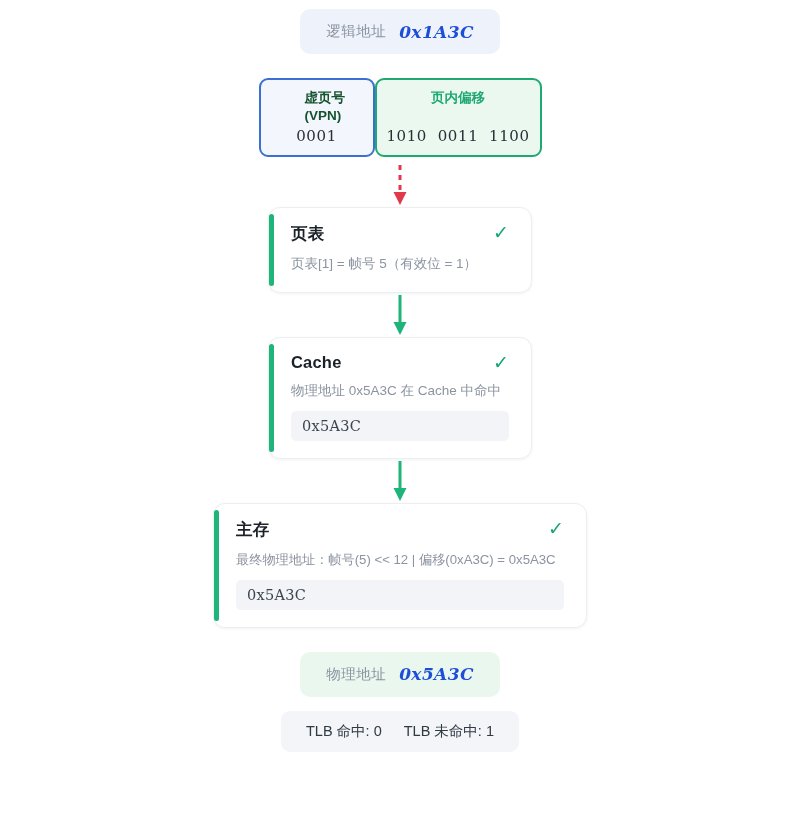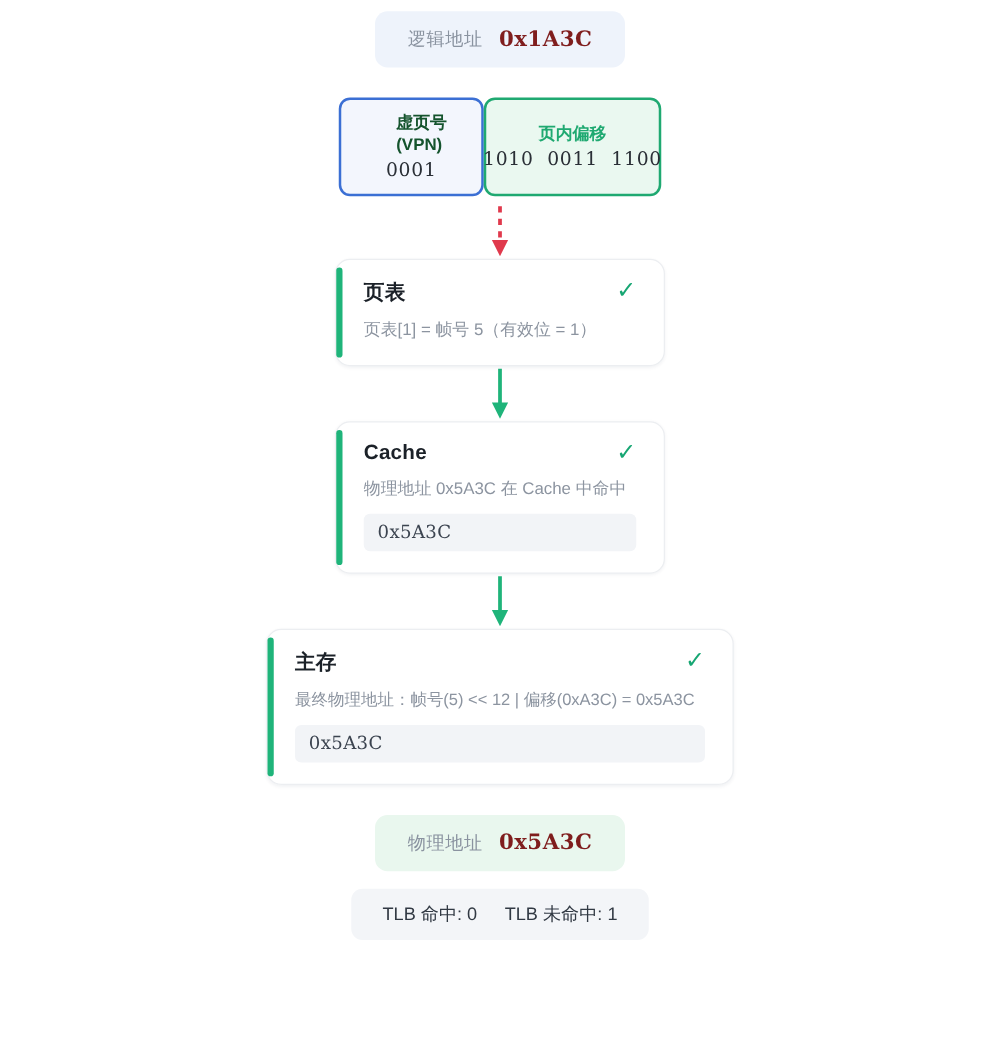--- a/index.html
+++ b/index.html
@@ -44,22 +44,23 @@
   }
   .addr-pill .addr-label {
     font-size: 14.5px;
     color: #8a93a0;
     letter-spacing: .5px;
   }
   .addr-pill .addr-value {
     font-family: "DejaVu Serif", "Liberation Serif", serif;
     font-size: 17px;
     font-weight: 700;
-    color: #7f1d1d;
+    color: #1d4ed8;
     letter-spacing: .4px;
+    font-style: italic;
   }
 
   
   .split-row {
     display: flex;
     margin-top: 24px;
     align-items: stretch;
   }
   .field-box {
     box-sizing: border-box;
@@ -73,21 +74,22 @@
     min-height: 59px;
   }
   .field-box.vpn {
     background: #f3f6fd;
     border-color: #3b6fd4;
     width: 116px;
   }
   .field-box.offset {
     background: #eaf8f0;
     border-color: #1fa971;
-    width: 142px;
+    width: 167px;
+    justify-content: space-between;
   }
   .field-title {
     font-size: 13.5px;
     font-weight: 700;
     line-height: 1.35;
   }
   .field-box.vpn .field-title { color: #14532d; margin-left: 28px; }
   .field-box.offset .field-title { color: #1fa971; }
   .field-bits {
     font-family: "DejaVu Serif", "Liberation Serif", serif;

